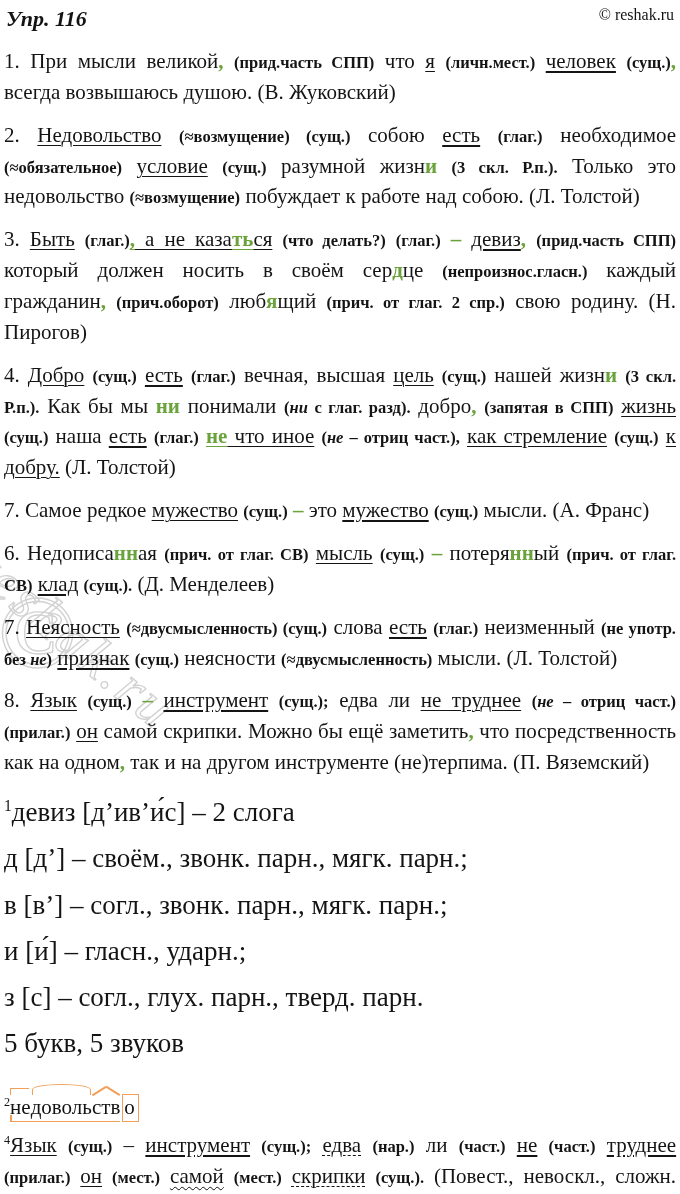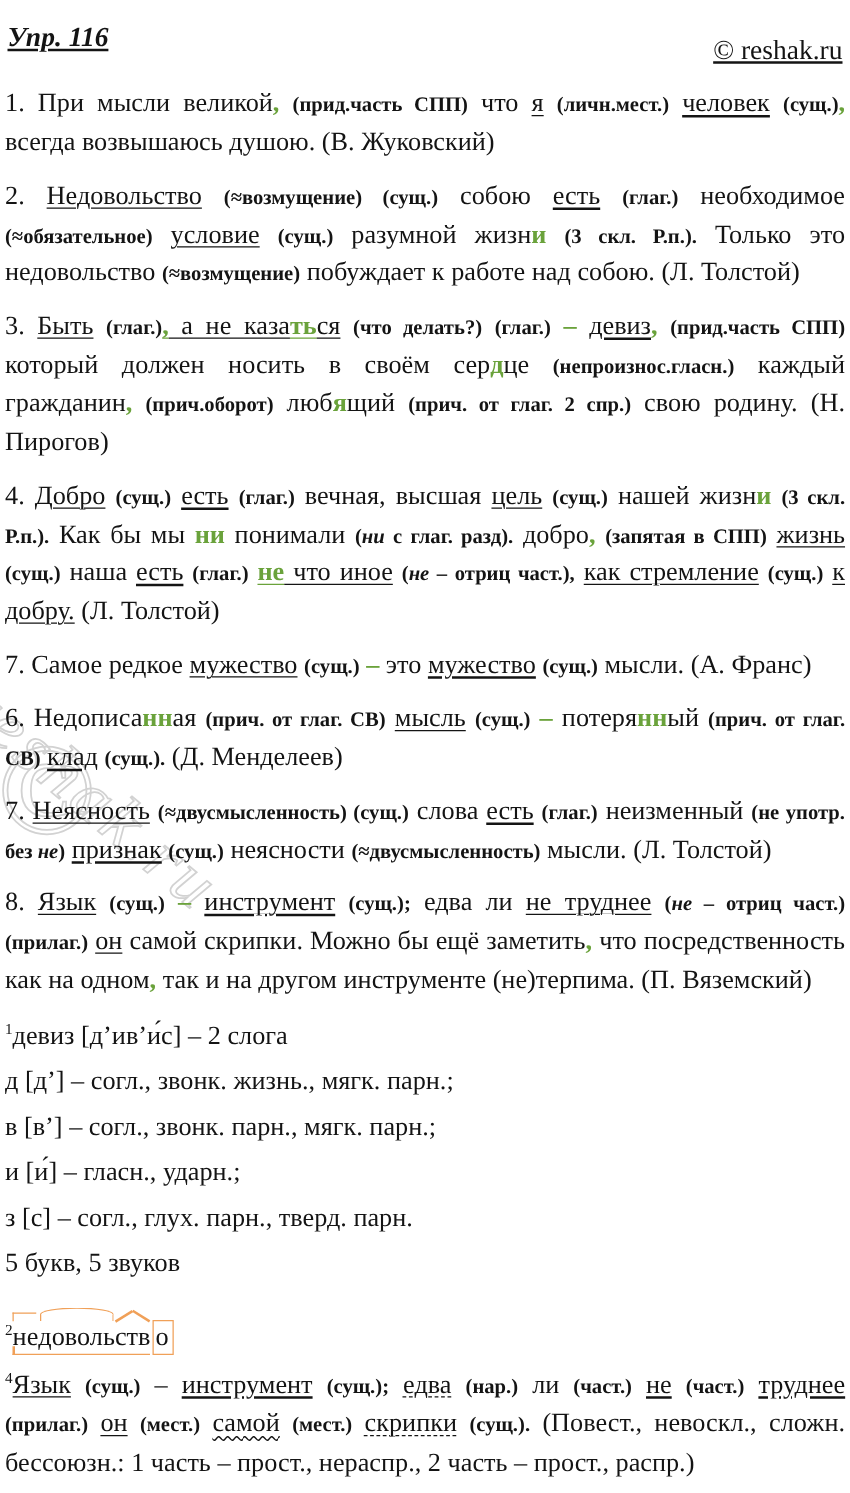--- a/index.html
+++ b/index.html
@@ -10,27 +10,27 @@
   }
   *{box-sizing:border-box;}
   html,body{margin:0;padding:0;}
   body{
     width:680px;height:1194px;overflow:hidden;background:#ffffff;
     font-family:"Liberation Serif","DejaVu Serif",serif;color:var(--ink);
   }
   .sheet{position:relative;width:680px;height:1194px;padding:6px 4px 4px 4px;}
 
   
-  .hdr{display:flex;justify-content:space-between;align-items:center;margin:0 2px 14px 2px;text-decoration:underline;}
+  .hdr{display:flex;justify-content:space-between;align-items:flex-start;margin:0 2px 14px 2px;}
   .hdr .title{font-size:22px;font-weight:bold;font-style:italic;}
-  .hdr .copy{font-size:22px;margin-top:21px;}
+  .hdr .copy{font-size:16px;}
 
   
   p.item{font-size:21px;line-height:1.47;text-align:justify;margin:0 0 12px 0;}
-  .phon{font-size:21px;line-height:1.64;margin:2px 0 0 0;}
+  .phon{font-size:27px;line-height:1.64;margin:2px 0 0 0;}
   .syntax{font-size:21px;line-height:1.5;text-align:justify;margin:6px 0 0 0;}
 
   
   .seg.sm{font-size:16.5px;font-weight:bold;}
   .seg.u,.seg.uu,.seg.w,.seg.d,.seg.dd{
     text-decoration-line:underline;text-decoration-color:currentColor;
     text-underline-offset:3px;text-decoration-thickness:1.4px;
   }
   .seg.u{text-decoration-style:solid;}
   .seg.uu{text-decoration-style:double;text-decoration-thickness:1px;text-decoration:underline;}
@@ -85,21 +85,21 @@
     <p class="item"><span class="seg">2. </span><span class="seg u">Недовольство</span><span class="seg"> </span><span class="seg sm">(≈возмущение) (сущ.)</span><span class="seg"> собою </span><span class="seg uu">есть</span><span class="seg"> </span><span class="seg sm">(глаг.)</span><span class="seg"> необходимое </span><span class="seg sm">(≈обязательное)</span><span class="seg"> </span><span class="seg u">условие</span><span class="seg"> </span><span class="seg sm">(сущ.)</span><span class="seg"> разумной жизн</span><span class="seg g b">и</span><span class="seg"> </span><span class="seg sm">(3 скл. Р.п.).</span><span class="seg"> Только это недовольство </span><span class="seg sm">(≈возмущение)</span><span class="seg"> побуждает к работе над собою. (Л. Толстой)</span></p>
     <p class="item"><span class="seg">3. </span><span class="seg u">Быть</span><span class="seg"> </span><span class="seg sm">(глаг.)</span><span class="seg u g b">,</span><span class="seg u"> а не каза</span><span class="seg u g b">ть</span><span class="seg u">ся</span><span class="seg"> </span><span class="seg sm">(что дела</span><span class="seg sm b">ть</span><span class="seg sm">?)</span><span class="seg"> </span><span class="seg sm">(глаг.)</span><span class="seg"> </span><span class="seg g b">–</span><span class="seg"> </span><span class="seg uu">девиз</span><span class="seg g b">,</span><span class="seg"> </span><span class="seg sm">(прид.часть СПП)</span><span class="seg"> который должен носить в своём сер</span><span class="seg g b">д</span><span class="seg">це </span><span class="seg sm">(непроизнос.гласн.)</span><span class="seg"> каждый гражданин</span><span class="seg g b">,</span><span class="seg"> </span><span class="seg sm">(прич.оборот)</span><span class="seg"> люб</span><span class="seg g b">я</span><span class="seg">щий </span><span class="seg sm">(прич. от глаг. 2 спр.)</span><span class="seg"> свою родину. (Н. Пирогов)</span></p>
     <p class="item"><span class="seg">4. </span><span class="seg u">Добро</span><span class="seg"> </span><span class="seg sm">(сущ.)</span><span class="seg"> </span><span class="seg uu">есть</span><span class="seg"> </span><span class="seg sm">(глаг.)</span><span class="seg"> вечная, высшая </span><span class="seg u">цель</span><span class="seg"> </span><span class="seg sm">(сущ.)</span><span class="seg"> нашей жизн</span><span class="seg g b">и</span><span class="seg"> </span><span class="seg sm">(3 скл. Р.п.).</span><span class="seg"> Как бы мы </span><span class="seg g b">ни</span><span class="seg"> понимали </span><span class="seg sm">(</span><span class="seg sm i">ни</span><span class="seg sm"> с глаг. разд).</span><span class="seg"> добро</span><span class="seg g b">,</span><span class="seg"> </span><span class="seg sm">(запятая в СПП)</span><span class="seg"> </span><span class="seg u">жизнь</span><span class="seg"> </span><span class="seg sm">(сущ.)</span><span class="seg"> наша </span><span class="seg uu">есть</span><span class="seg"> </span><span class="seg sm">(глаг.)</span><span class="seg"> </span><span class="seg u g b">не</span><span class="seg u"> что иное</span><span class="seg"> </span><span class="seg sm">(</span><span class="seg sm i">не</span><span class="seg sm"> – отриц част.),</span><span class="seg"> </span><span class="seg u">как стремление</span><span class="seg"> </span><span class="seg sm">(сущ.)</span><span class="seg"> </span><span class="seg u">к добру.</span><span class="seg"> (Л. Толстой)</span></p>
     <p class="item"><span class="seg">7. Самое редкое </span><span class="seg u">мужество</span><span class="seg"> </span><span class="seg sm">(сущ.)</span><span class="seg"> </span><span class="seg g b">–</span><span class="seg"> это </span><span class="seg uu">мужество</span><span class="seg"> </span><span class="seg sm">(сущ.)</span><span class="seg"> мысли. (А. Франс)</span></p>
     <p class="item"><span class="seg">6. Недописа</span><span class="seg g b">нн</span><span class="seg">ая </span><span class="seg sm">(прич. от глаг. СВ)</span><span class="seg"> </span><span class="seg u">мысль</span><span class="seg"> </span><span class="seg sm">(сущ.)</span><span class="seg"> </span><span class="seg g b">–</span><span class="seg"> потеря</span><span class="seg g b">нн</span><span class="seg">ый </span><span class="seg sm">(прич. от глаг. СВ)</span><span class="seg"> </span><span class="seg uu">клад</span><span class="seg"> </span><span class="seg sm">(сущ.).</span><span class="seg"> (Д. Менделеев)</span></p>
     <p class="item"><span class="seg">7. </span><span class="seg u">Неясность</span><span class="seg"> </span><span class="seg sm">(≈двусмысленность) (сущ.)</span><span class="seg"> слова </span><span class="seg uu">есть</span><span class="seg"> </span><span class="seg sm">(глаг.)</span><span class="seg"> неизменный </span><span class="seg sm">(не употр. без </span><span class="seg sm i">не</span><span class="seg sm">)</span><span class="seg"> </span><span class="seg uu">признак</span><span class="seg"> </span><span class="seg sm">(сущ.)</span><span class="seg"> неясности </span><span class="seg sm">(≈двусмысленность)</span><span class="seg"> мысли. (Л. Толстой)</span></p>
     <p class="item"><span class="seg">8. </span><span class="seg u">Язык</span><span class="seg"> </span><span class="seg sm">(сущ.)</span><span class="seg"> </span><span class="seg g b">–</span><span class="seg"> </span><span class="seg uu">инструмент</span><span class="seg"> </span><span class="seg sm">(сущ.);</span><span class="seg"> едва ли </span><span class="seg u">не труднее</span><span class="seg"> </span><span class="seg sm">(</span><span class="seg sm i">не</span><span class="seg sm"> – отриц част.)</span><span class="seg"> </span><span class="seg sm">(прилаг.)</span><span class="seg"> </span><span class="seg u">он</span><span class="seg"> самой скрипки. Можно бы ещё заметить</span><span class="seg g b">,</span><span class="seg"> что посредственность как на одном</span><span class="seg g b">,</span><span class="seg"> так и на другом инструменте (не)терпима. (П. Вяземский)</span></p>
 
     <div>
       <div class="phon"><span class="seg sup">1</span><span class="seg">девиз [д’ив’и́с] – 2 слога</span></div>
-      <div class="phon"><span class="seg">д [д’] – согл., звонк. жизнь., мягк. парн.;</span></div>
+      <div class="phon"><span class="seg">д [д’] – своём., звонк. парн., мягк. парн.;</span></div>
       <div class="phon"><span class="seg">в [в’] – согл., звонк. парн., мягк. парн.;</span></div>
       <div class="phon"><span class="seg">и [и́] – гласн., ударн.;</span></div>
       <div class="phon"><span class="seg">з [с] – согл., глух. парн., тверд. парн.</span></div>
       <div class="phon"><span class="seg">5 букв, 5 звуков</span></div>
     </div>
 
     <div class="mline">
       <span class="seg sup">2</span><span class="mword"><span class="m-stem"><span class="mpart mp-prefix">не</span><span class="mpart mp-root">доволь</span><span class="mpart mp-suffix">ств</span></span><span class="mpart mp-ending">о</span></span>
     </div>
 

